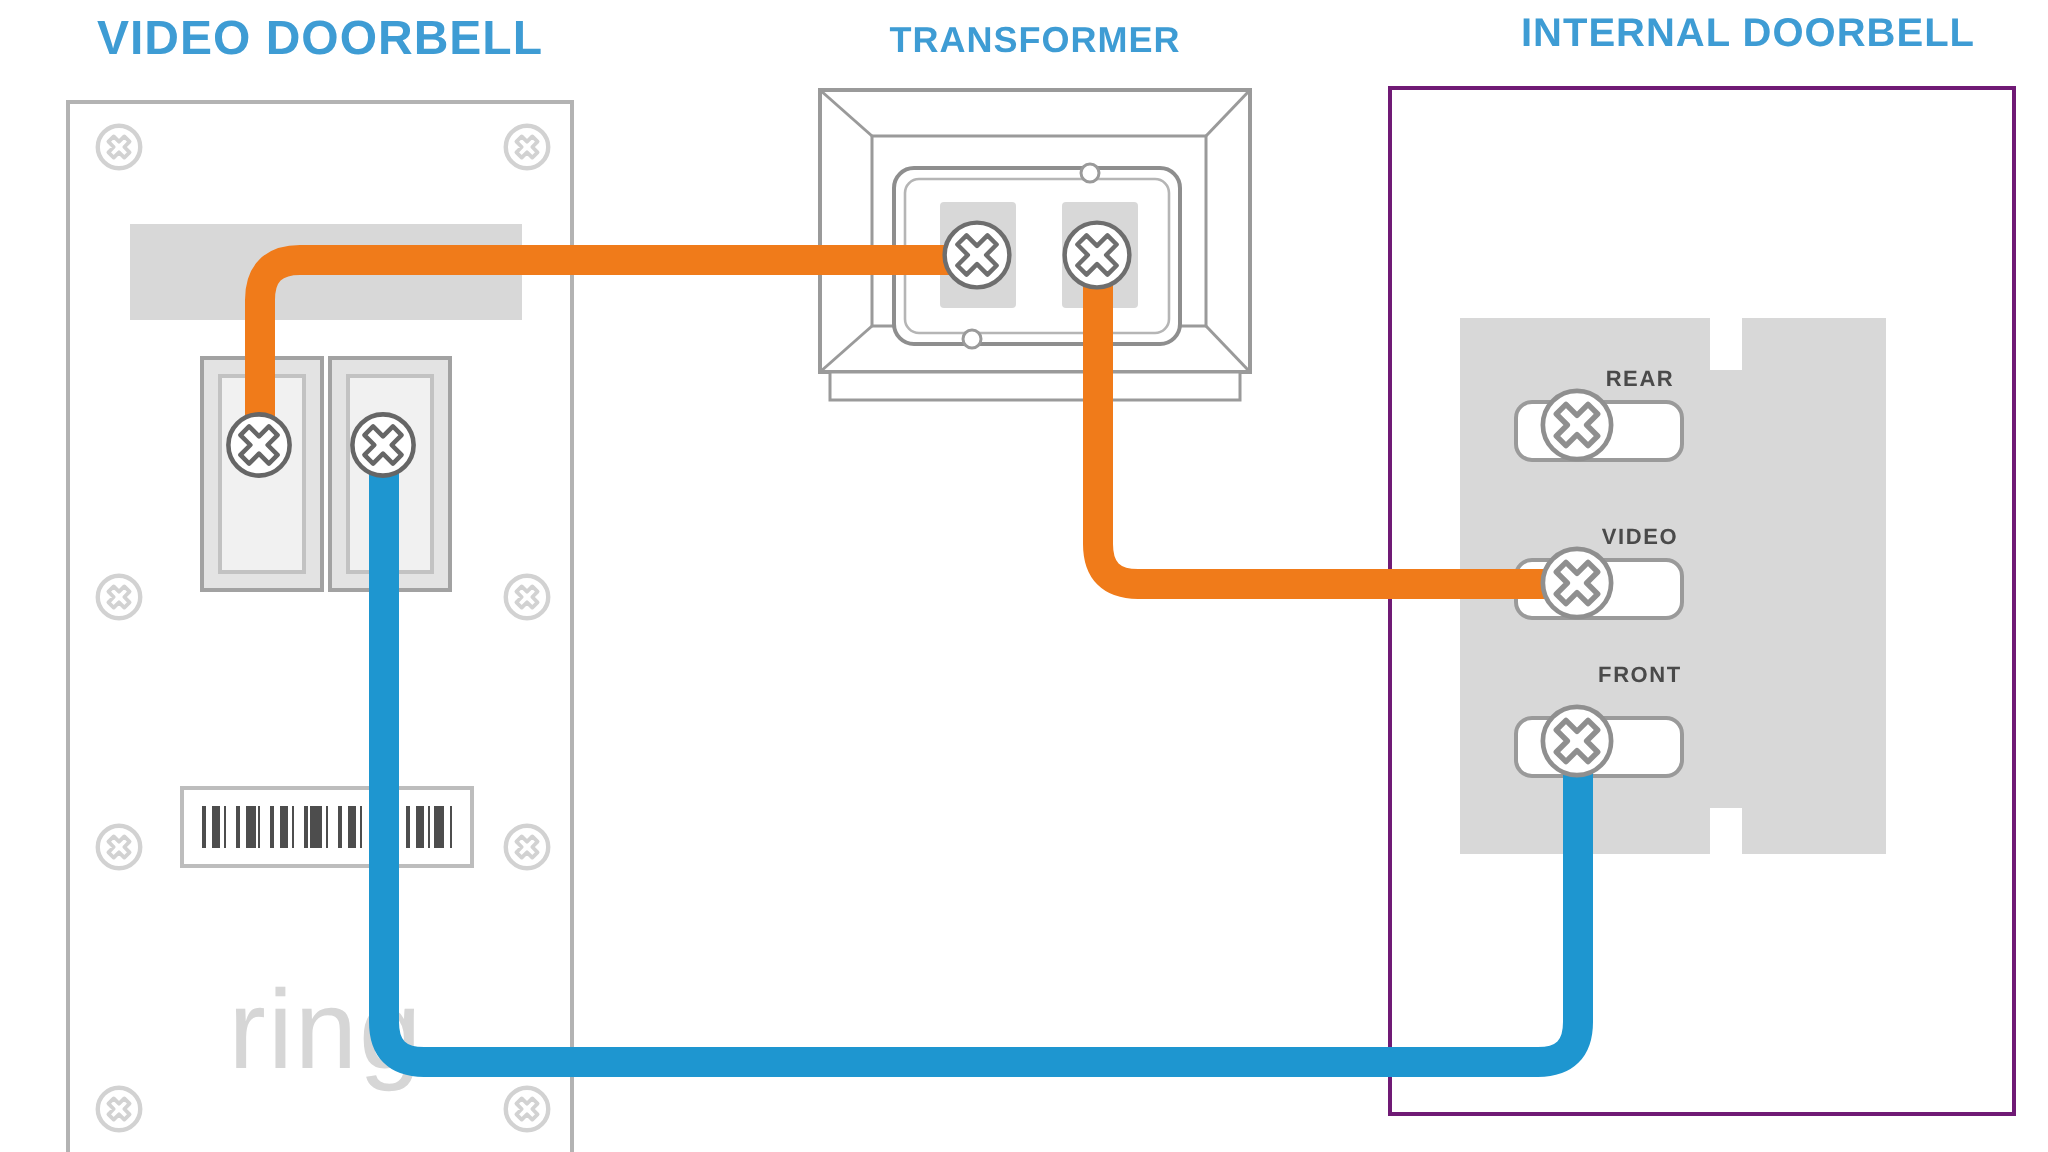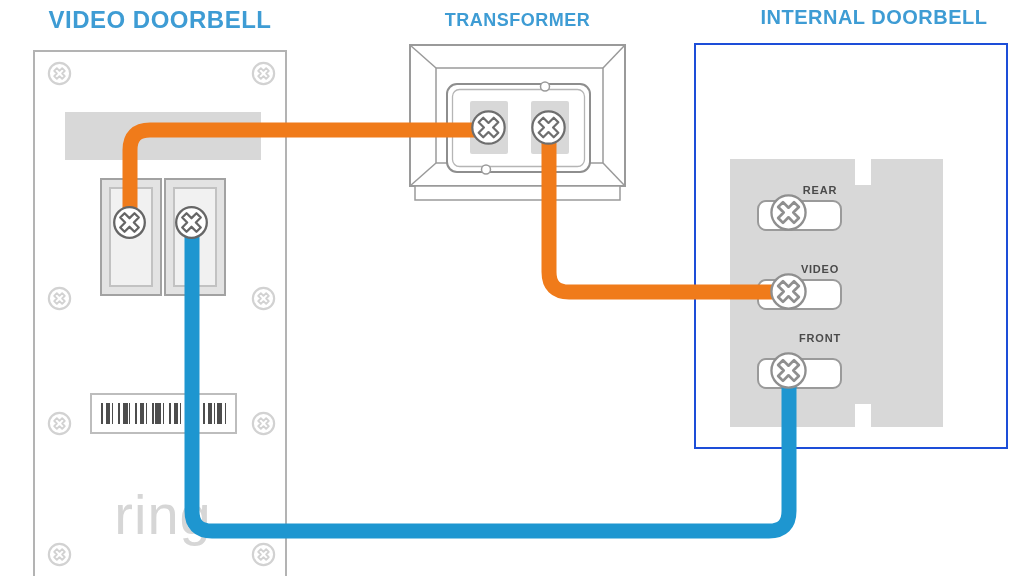--- a/index.html
+++ b/index.html
@@ -24,22 +24,22 @@
                border:2px solid #bdbdbd;box-sizing:border-box;background:#fff;}
   .barcode-bars{position:absolute;left:9px;top:8px;right:9px;bottom:8px;
     background-image:
       repeating-linear-gradient(90deg,#4d4d4d 0 2px,rgba(0,0,0,0) 2px 5px,#4d4d4d 5px 9px,
         rgba(0,0,0,0) 9px 11px,#4d4d4d 11px 12px,rgba(0,0,0,0) 12px 17px),
       repeating-linear-gradient(90deg,rgba(0,0,0,0) 0 23px,#4d4d4d 23px 27px,rgba(0,0,0,0) 27px 31px);}
   .ring-logo{position:absolute;left:63px;top:435px;width:130px;text-align:center;
              color:#d6d6d6;font-size:56px;letter-spacing:1px;line-height:1;}
 
   
-  .id-panel{position:absolute;left:694px;top:43px;width:314px;height:406px;
-            background:#fff;border:2px solid #1d4ed8;box-sizing:border-box;z-index:1;}
+  .id-panel{position:absolute;left:694px;top:43px;width:314px;height:515px;
+            background:#fff;border:2px solid #701a75;box-sizing:border-box;z-index:1;}
   .chime-plate{position:absolute;left:34px;top:114px;width:213px;height:268px;background:#d8d8d8;}
   .chime-notch-top{position:absolute;left:159px;top:114px;width:16px;height:26px;background:#fff;}
   .chime-notch-bottom{position:absolute;left:159px;top:359px;width:16px;height:23px;background:#fff;}
   .terminal-rect{position:absolute;left:61px;width:85px;height:31px;background:#fff;
                  border:2px solid #9a9a9a;border-radius:9px;box-sizing:border-box;}
   .terminal-label{position:absolute;left:94px;width:60px;text-align:center;color:#4a4a4a;
                   font-size:11px;font-weight:bold;letter-spacing:.8px;}
 
   
   .corner-screw{position:absolute;width:25px;height:25px;}

